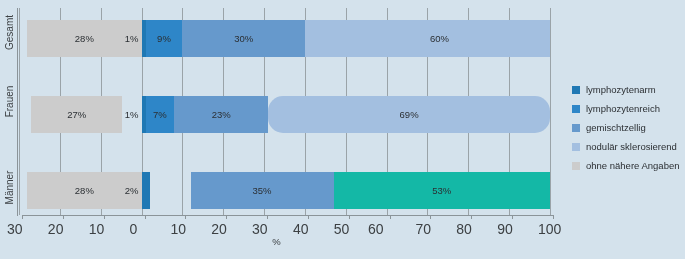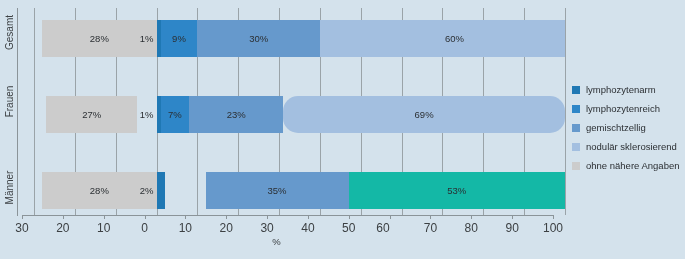--- a/index.html
+++ b/index.html
@@ -12,21 +12,21 @@
   }
   #chart-root {
     position: relative;
     width: 685px; height: 259px;
     background: #d4e2ec;
   }
 
   
   #plot {
     position: absolute;
-    left: 34px; top: 8px;
+    left: 19px; top: 8px;
     width: 531px; height: 207px;
   }
   .gridline {
     position: absolute;
     top: 0; bottom: 0;
     width: 1px;
     background: #9aa3a8;
   }
   .axis-baseline {
     position: absolute;
@@ -36,23 +36,23 @@
   }
   .tick {
     position: absolute;
     top: 215px;
     width: 1px; height: 4px;
     background: #8b9499;
   }
   .ticklabel {
     position: absolute;
     top: 221px;
-    font-size: 12px;
+    font-size: 14px;
     color: #3c4043;
-    text-align: center;
+    text-align: left;
     width: 30px;
     margin-left: -15px;
   }
   #xaxis-title {
     position: absolute;
     left: 0; top: 236px;
     width: 553px;
     text-align: center;
     font-size: 9.5px;
     color: #3c4043;

